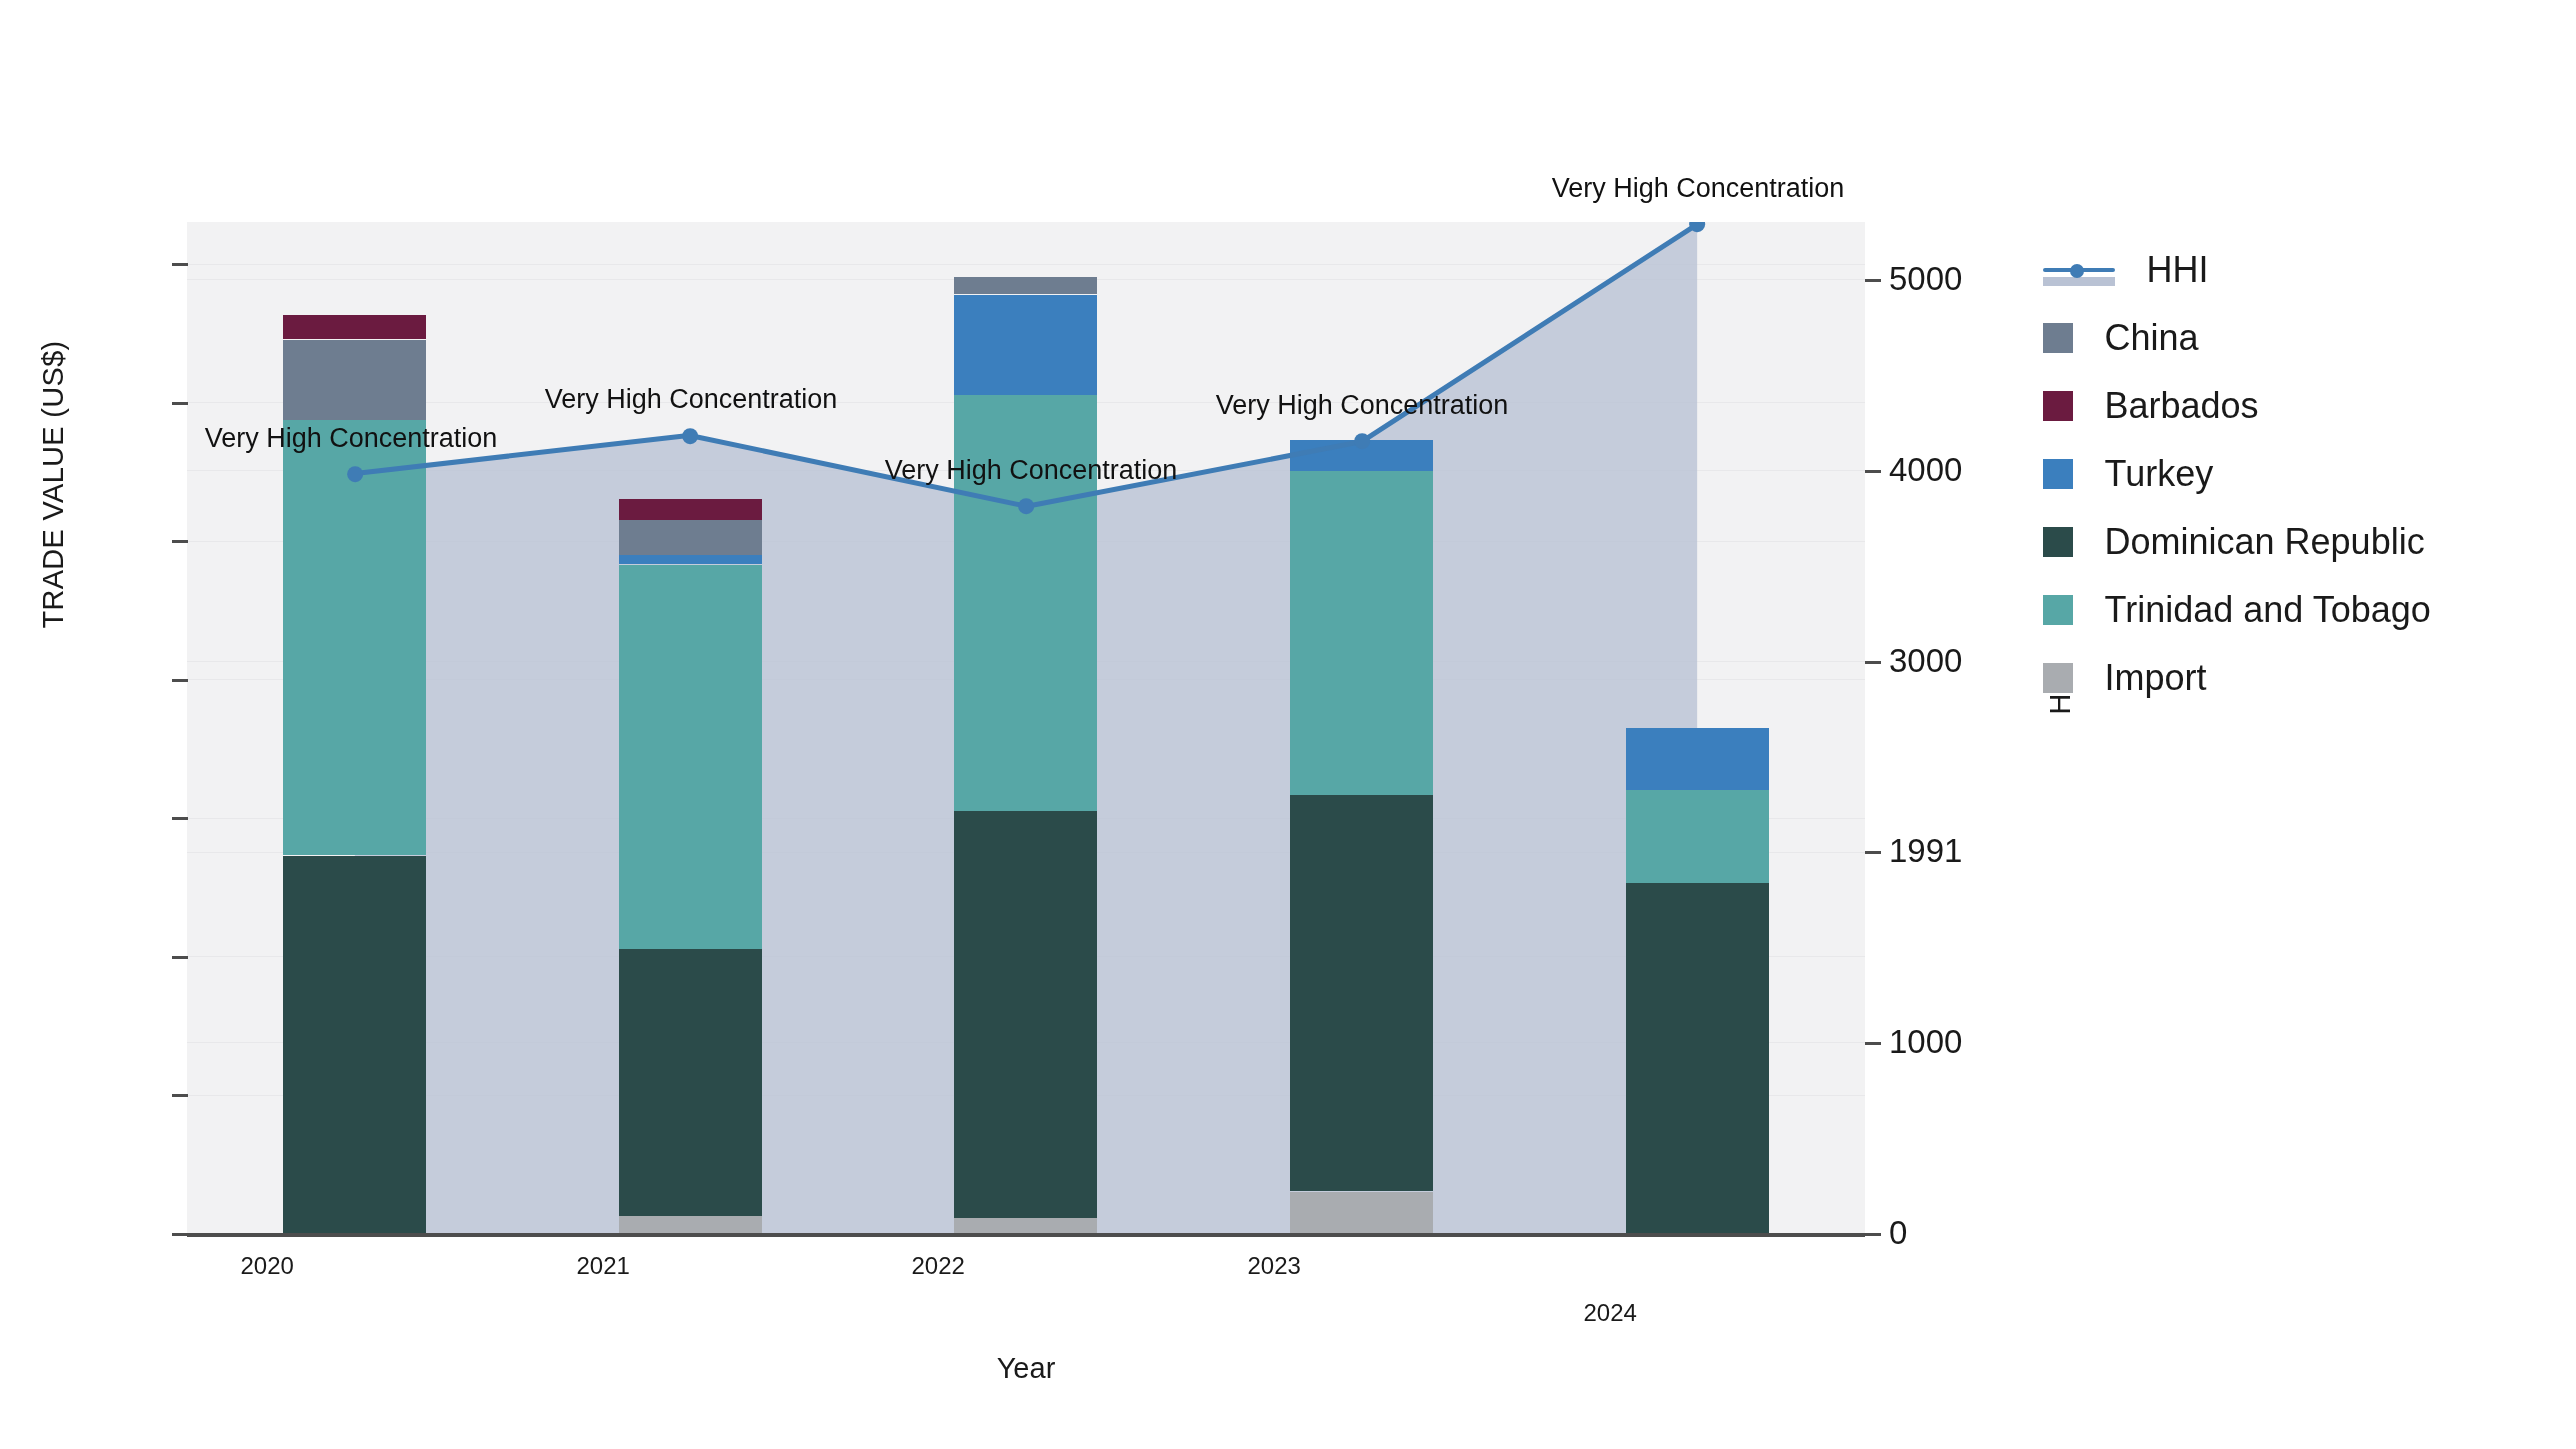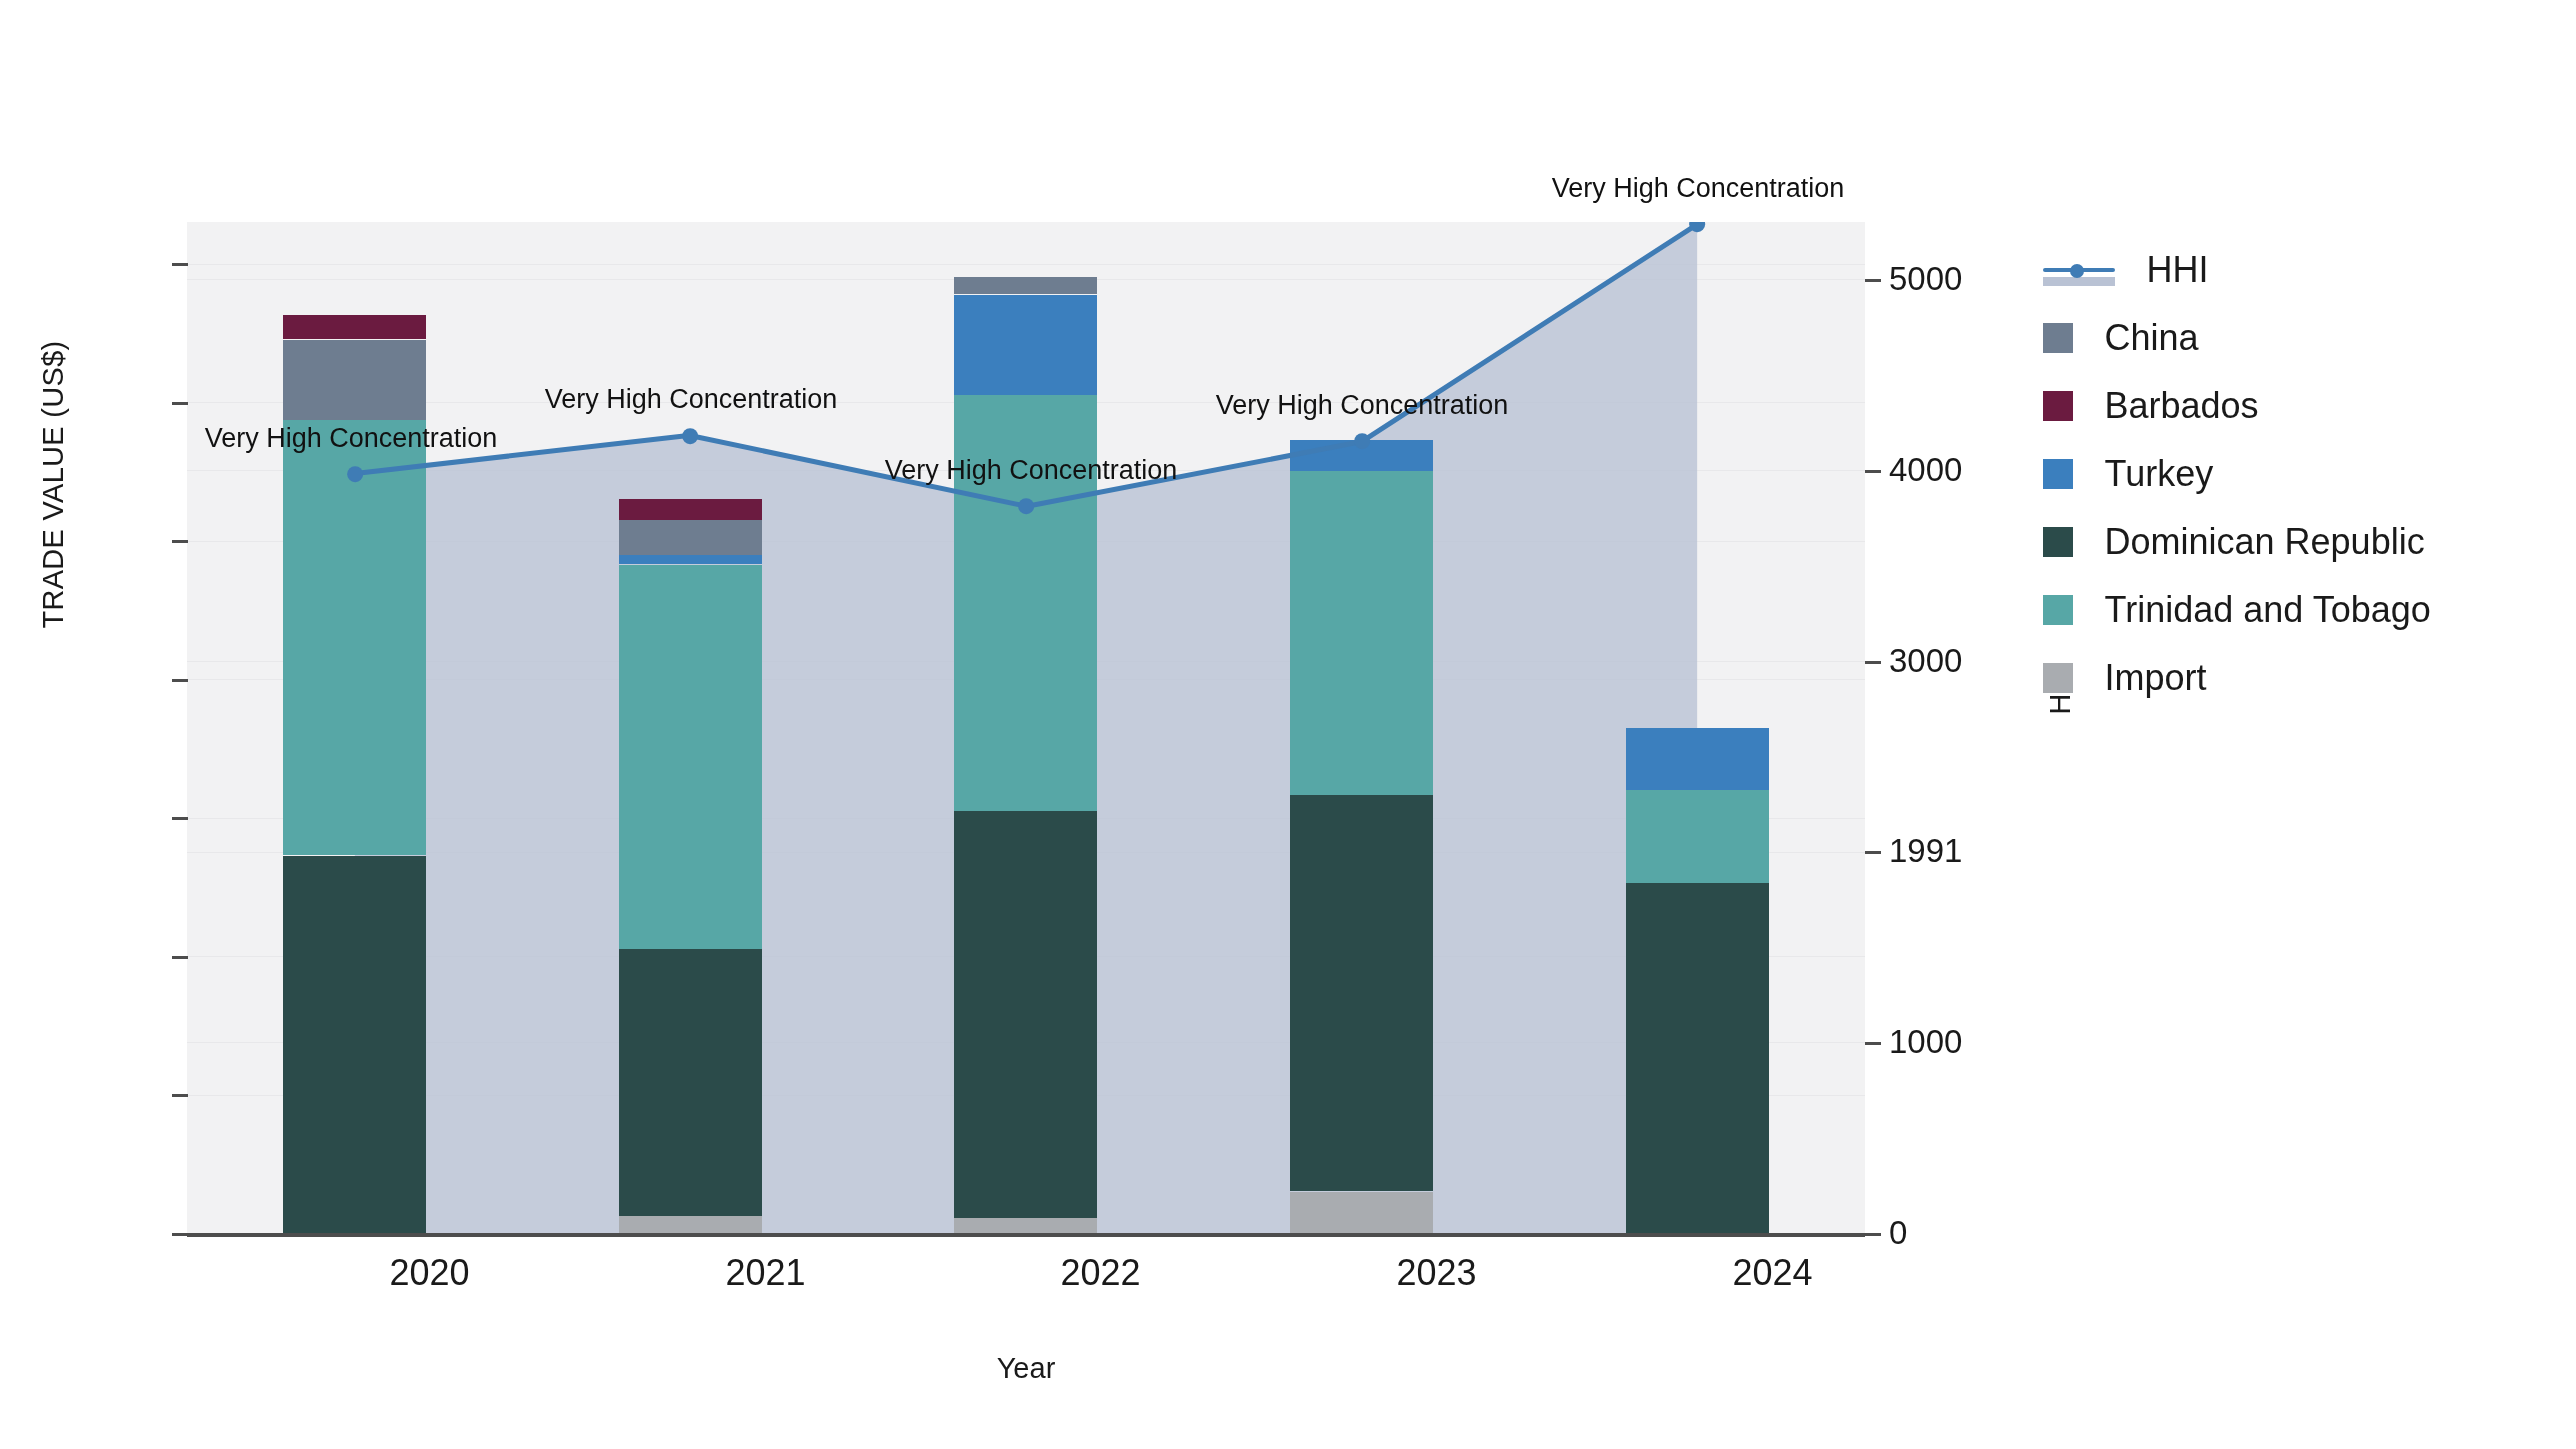--- a/index.html
+++ b/index.html
@@ -17,21 +17,21 @@
 
   .gridline{position:absolute;left:0;width:100%;height:1.4px;background:#e8e8ea;}
 
   
   #ylabel-left{position:absolute;left:-219px;top:468px;width:544px;transform:rotate(-90deg);
                text-align:center;font-size:29px;color:#1a1a1a;letter-spacing:0.3px;}
   #ylabel-right{position:absolute;left:1946px;top:673px;width:229px;transform:rotate(-90deg);
                 text-align:center;font-size:29px;color:#1a1a1a;}
   #xlabel{position:absolute;left:187px;top:1352px;width:1678px;text-align:center;font-size:29px;color:#1a1a1a;}
   .ytick-right{position:absolute;left:1889px;width:215px;text-align:left;font-size:33px;color:#1a1a1a;transform:translateY(-50%);}
-  .xtick{position:absolute;top:1252px;width:229px;text-align:right;font-size:36px;color:#1a1a1a;transform:translateX(-50%);}
+  .xtick{position:absolute;top:1252px;width:229px;text-align:left;font-size:24px;color:#1a1a1a;transform:translateX(-50%);}
 
   #axis-line-bottom{position:absolute;left:187px;top:1233px;width:1678px;height:3.6px;background:#4d4d4d;}
   .tick-mark-left{position:absolute;left:172px;width:15.7px;height:2.9px;background:#4d4d4d;}
   .tick-mark-right{position:absolute;left:1865px;width:15.7px;height:2.9px;background:#4d4d4d;}
 
   
   .bar-seg{position:absolute;}
   .hhi-seg{position:absolute;height:5px;background:#3f7cb5;transform-origin:0 50%;border-radius:2.9px;}
   .hhi-dot{position:absolute;width:15.7px;height:15.7px;border-radius:50%;background:#3f7cb5;transform:translate(-50%,-50%);}
   .annot{position:absolute;font-size:27px;color:#111;white-space:nowrap;transform:translate(-50%,-100%);}
@@ -141,21 +141,21 @@
       <div class="ytick-right" style="top: 661px;">3000</div>
       <div class="tick-mark-right" style="top: 661px;"></div>
       <div class="ytick-right" style="top: 470px;">4000</div>
       <div class="tick-mark-right" style="top: 470px;"></div>
       <div class="ytick-right" style="top: 279px;">5000</div>
       <div class="tick-mark-right" style="top: 279px;"></div>
       <div class="xtick" style="left: 355px;">2020</div>
       <div class="xtick" style="left: 691px;">2021</div>
       <div class="xtick" style="left: 1026px;">2022</div>
       <div class="xtick" style="left: 1362px;">2023</div>
-      <div class="xtick" style="left: 1698px;">2024</div>
+      <div class="xtick" style="left: 1698px; margin-top: 47px;">2024</div>
     </div>
 
   <div id="legend">
       <div class="legend-row">
         <div class="legend-line-marker">
           <div class="area"></div>
           <div class="ln" style="background: rgb(63, 124, 181);"></div>
           <div class="dt" style="background: rgb(63, 124, 181);"></div>
         </div>
         <div class="legend-label">HHI</div>

